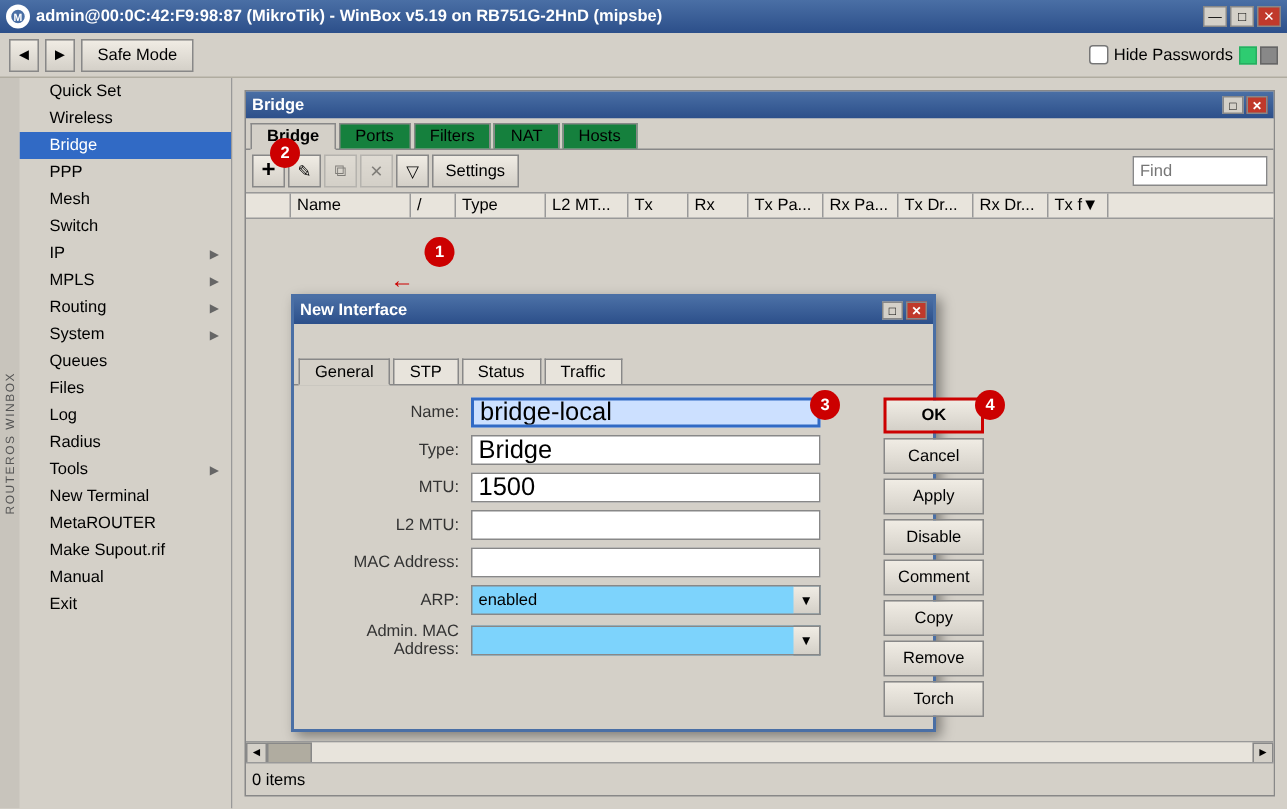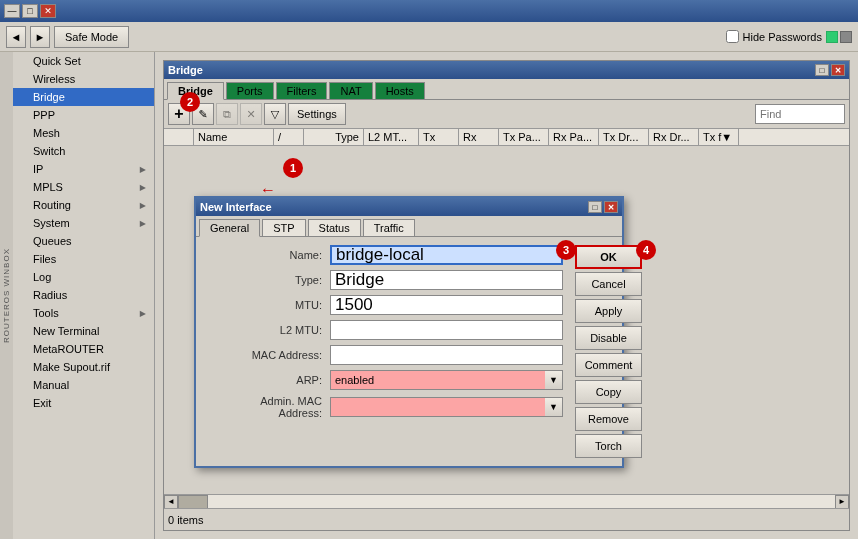--- a/index.html
+++ b/index.html
@@ -283,31 +283,33 @@
       border-bottom: 1px solid #888;
     }
     .dialog-tab {
       padding: 2px 10px;
       border: 1px solid #888;
       border-bottom: none;
       background: #e8e4dc;
       cursor: pointer;
       margin-right: 2px;
       font-size: 11px;
+      margin-top: 20px;
     }
     .dialog-tab.active {
       background: #d4d0c8;
       border-bottom: 1px solid #d4d0c8;
       margin-bottom: -1px;
     }
 
     
     .form-area {
       display: flex;
-      padding: 8px 16px;
+      padding: 8px 0;
+      gap: 30px;
     }
     .form-fields {
       flex: 1;
     }
     .form-row {
       display: flex;
       align-items: center;
       margin-bottom: 5px;
       padding: 0 8px;
     }
@@ -333,21 +335,21 @@
     .form-select-wrapper {
       flex: 1;
       display: flex;
       align-items: center;
       position: relative;
     }
     .form-select {
       flex: 1;
       height: 20px;
       border: 1px solid #888;
-      background: #fca5a5;
+      background: #7dd3fc;
       padding: 0 4px;
       font-size: 11px;
       appearance: none;
     }
     .select-arrow {
       position: absolute;
       right: 0;
       width: 18px;
       height: 20px;
       background: linear-gradient(to bottom, #f0ece4, #d4d0c8);
@@ -467,20 +469,29 @@
       top: 127px;
       color: #cc0000;
       font-size: 16px;
       z-index: 5;
     }
   </style>
 </head>
 <body>
 
 <div class="title-bar">
+  <div class="title-bar-left">
+    <div class="title-bar-icon">
+      <svg width="12" height="12" viewBox="0 0 12 12">
+          <circle cx="6" cy="6" r="5" fill="#4a6fa5" stroke="white" stroke-width="1"></circle>
+          <text x="6" y="9" text-anchor="middle" fill="white" font-size="7" font-weight="bold">M</text>
+        </svg>
+    </div>
+    <span class="title-bar-text">admin@00:0C:42:F9:98:87 (MikroTik) - WinBox v5.19 on RB751G-2HnD (mipsbe)</span>
+  </div>
   <div class="title-bar-controls">
     <div class="tb-btn min">—</div>
     <div class="tb-btn max">□</div>
     <div class="tb-btn close">✕</div>
   </div>
 </div>
 
 <div class="toolbar-row">
   <div class="arrow-btn">◄</div>
   <div class="arrow-btn">►</div>
@@ -603,21 +614,21 @@
         <div class="win-tool-btn disabled">✕</div>
         <div class="win-tool-btn">▽</div>
         <button class="settings-btn">Settings</button>
         <input class="find-input" placeholder="Find" style="">
       </div>
 
       <div class="table-header">
         <div class="th" style="width:20px;"></div>
         <div class="th" style="width:80px;">Name</div>
         <div class="th" style="width:10px;">/</div>
-        <div class="th" style="width:60px;text-align:right;">Type</div>
+        <div class="th" style="width:60px;">Type</div>
         <div class="th" style="width:55px;">L2 MT...</div>
         <div class="th" style="width:40px;">Tx</div>
         <div class="th" style="width:40px;">Rx</div>
         <div class="th" style="width:50px;">Tx Pa...</div>
         <div class="th" style="width:50px;">Rx Pa...</div>
         <div class="th" style="width:50px;">Tx Dr...</div>
         <div class="th" style="width:50px;">Rx Dr...</div>
         <div class="th" style="width:40px;">Tx f▼</div>
       </div>
 

